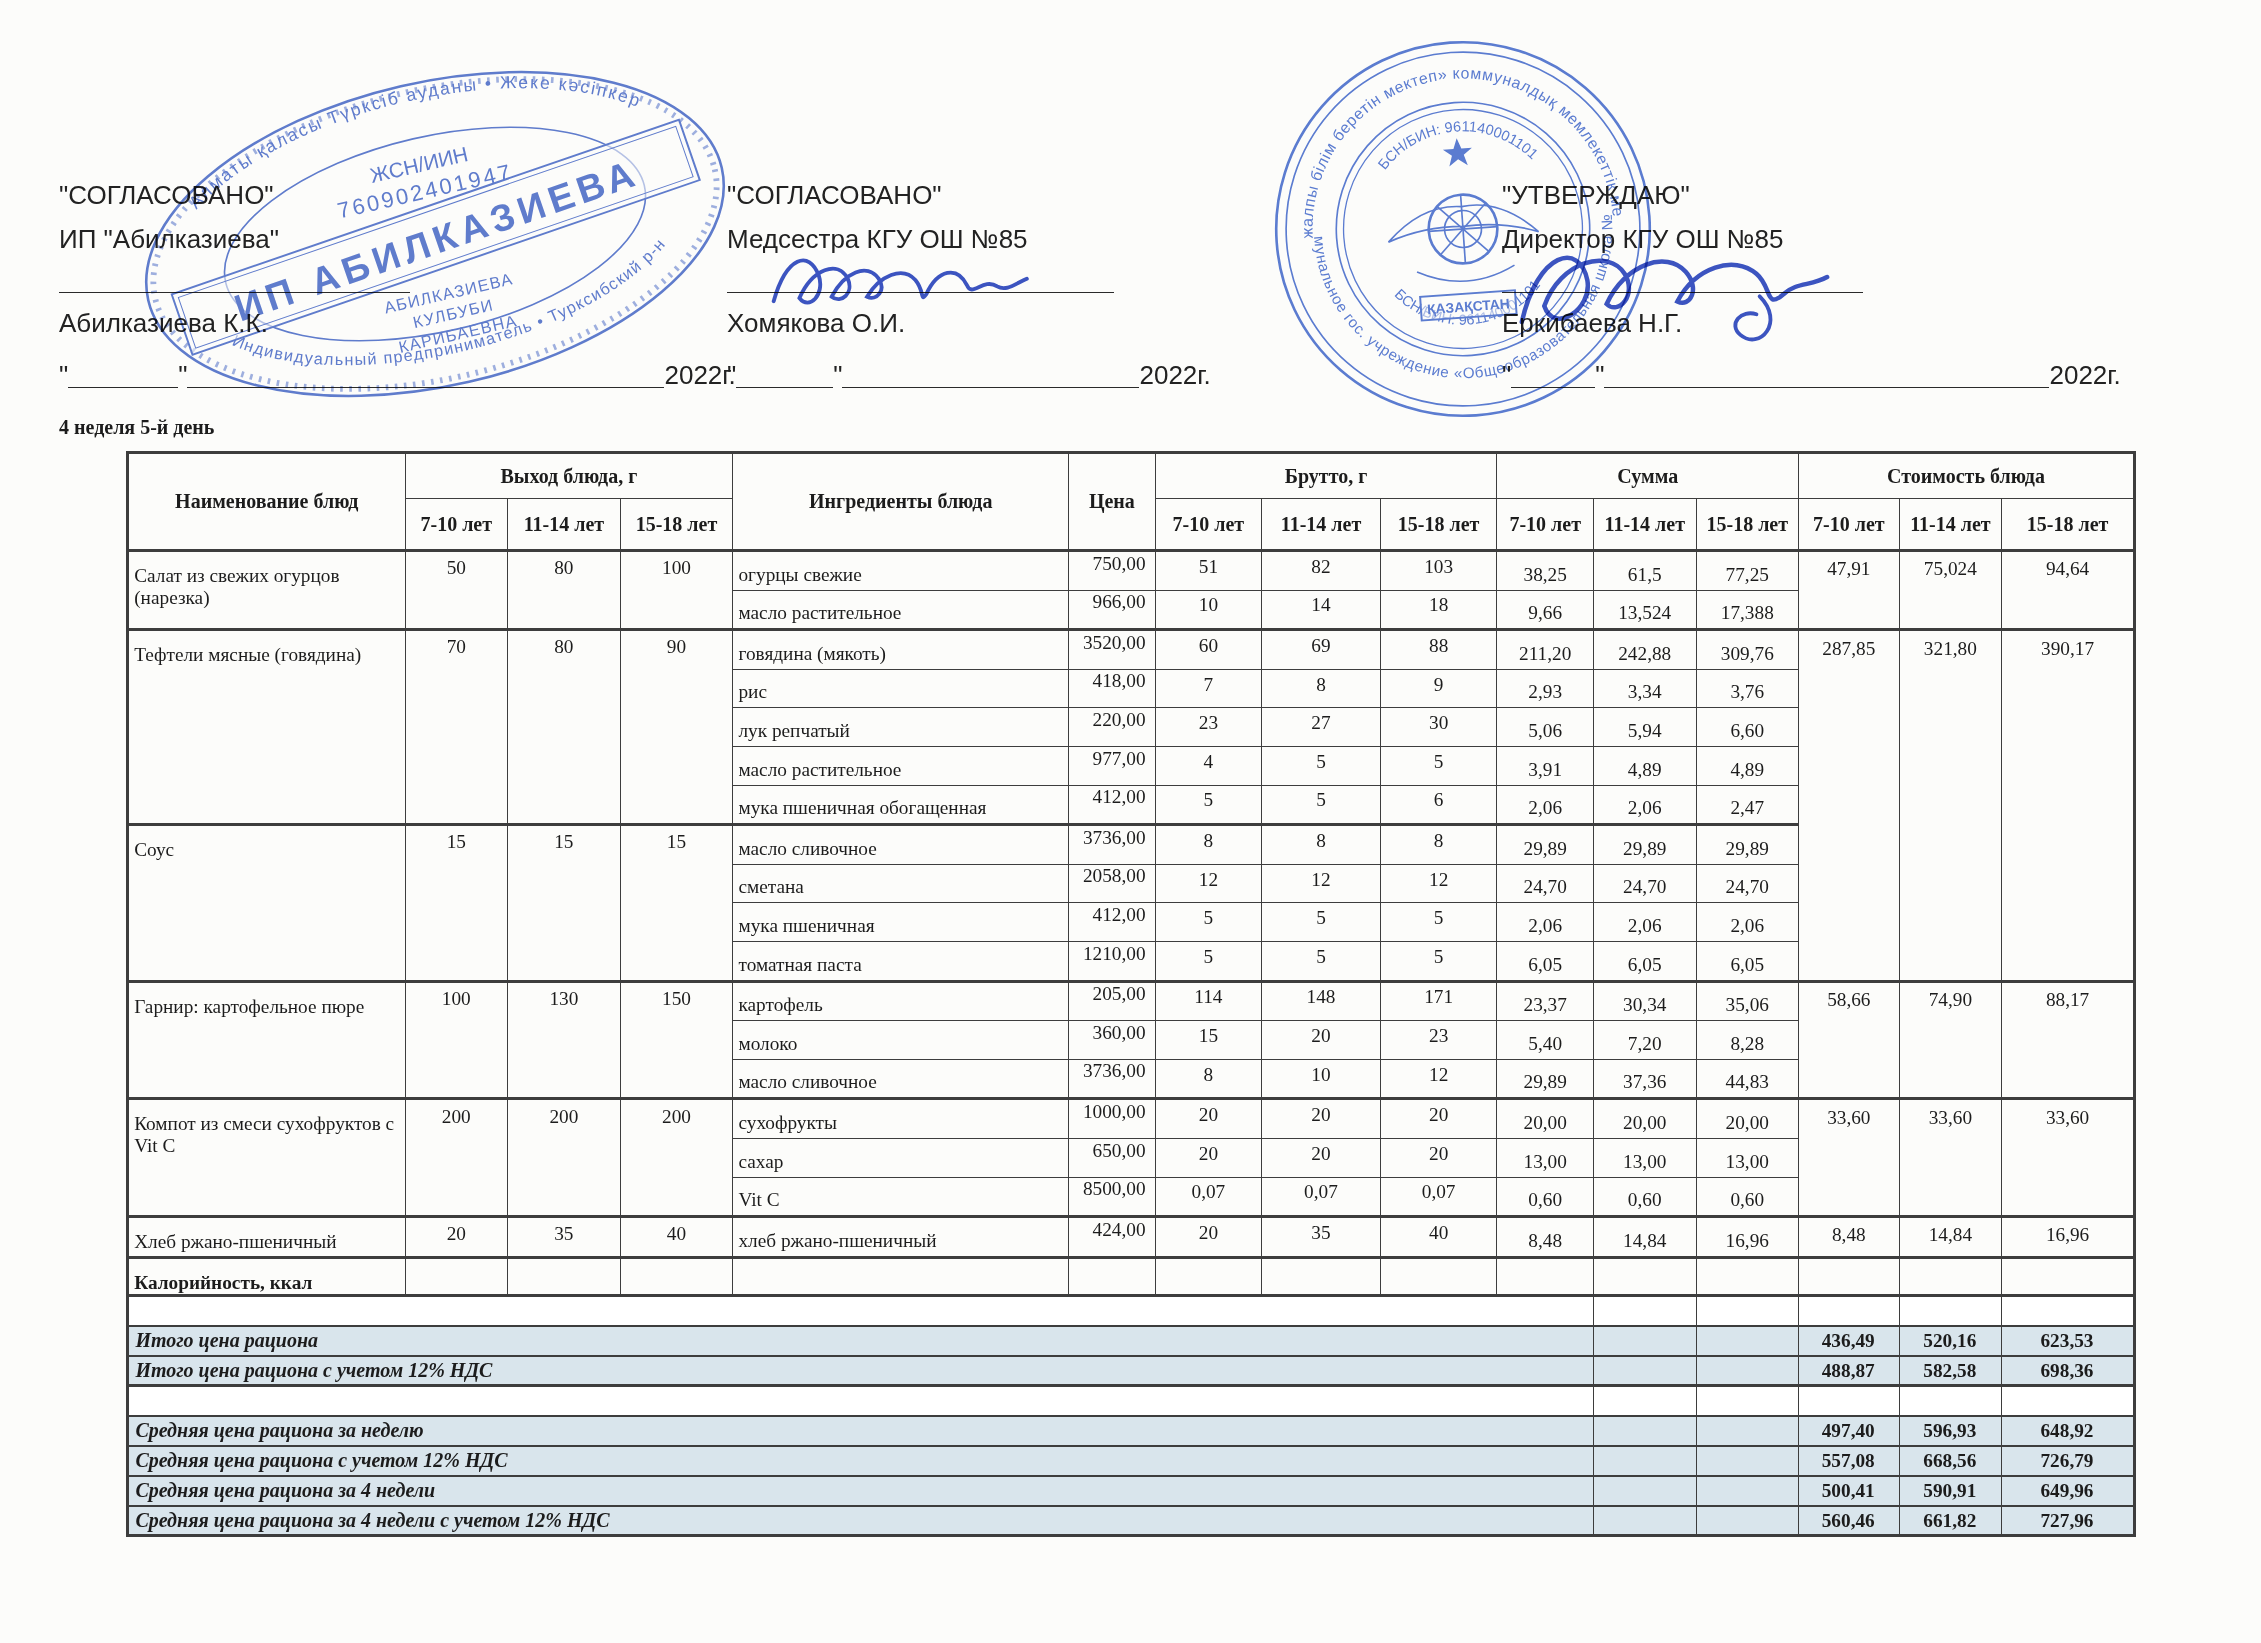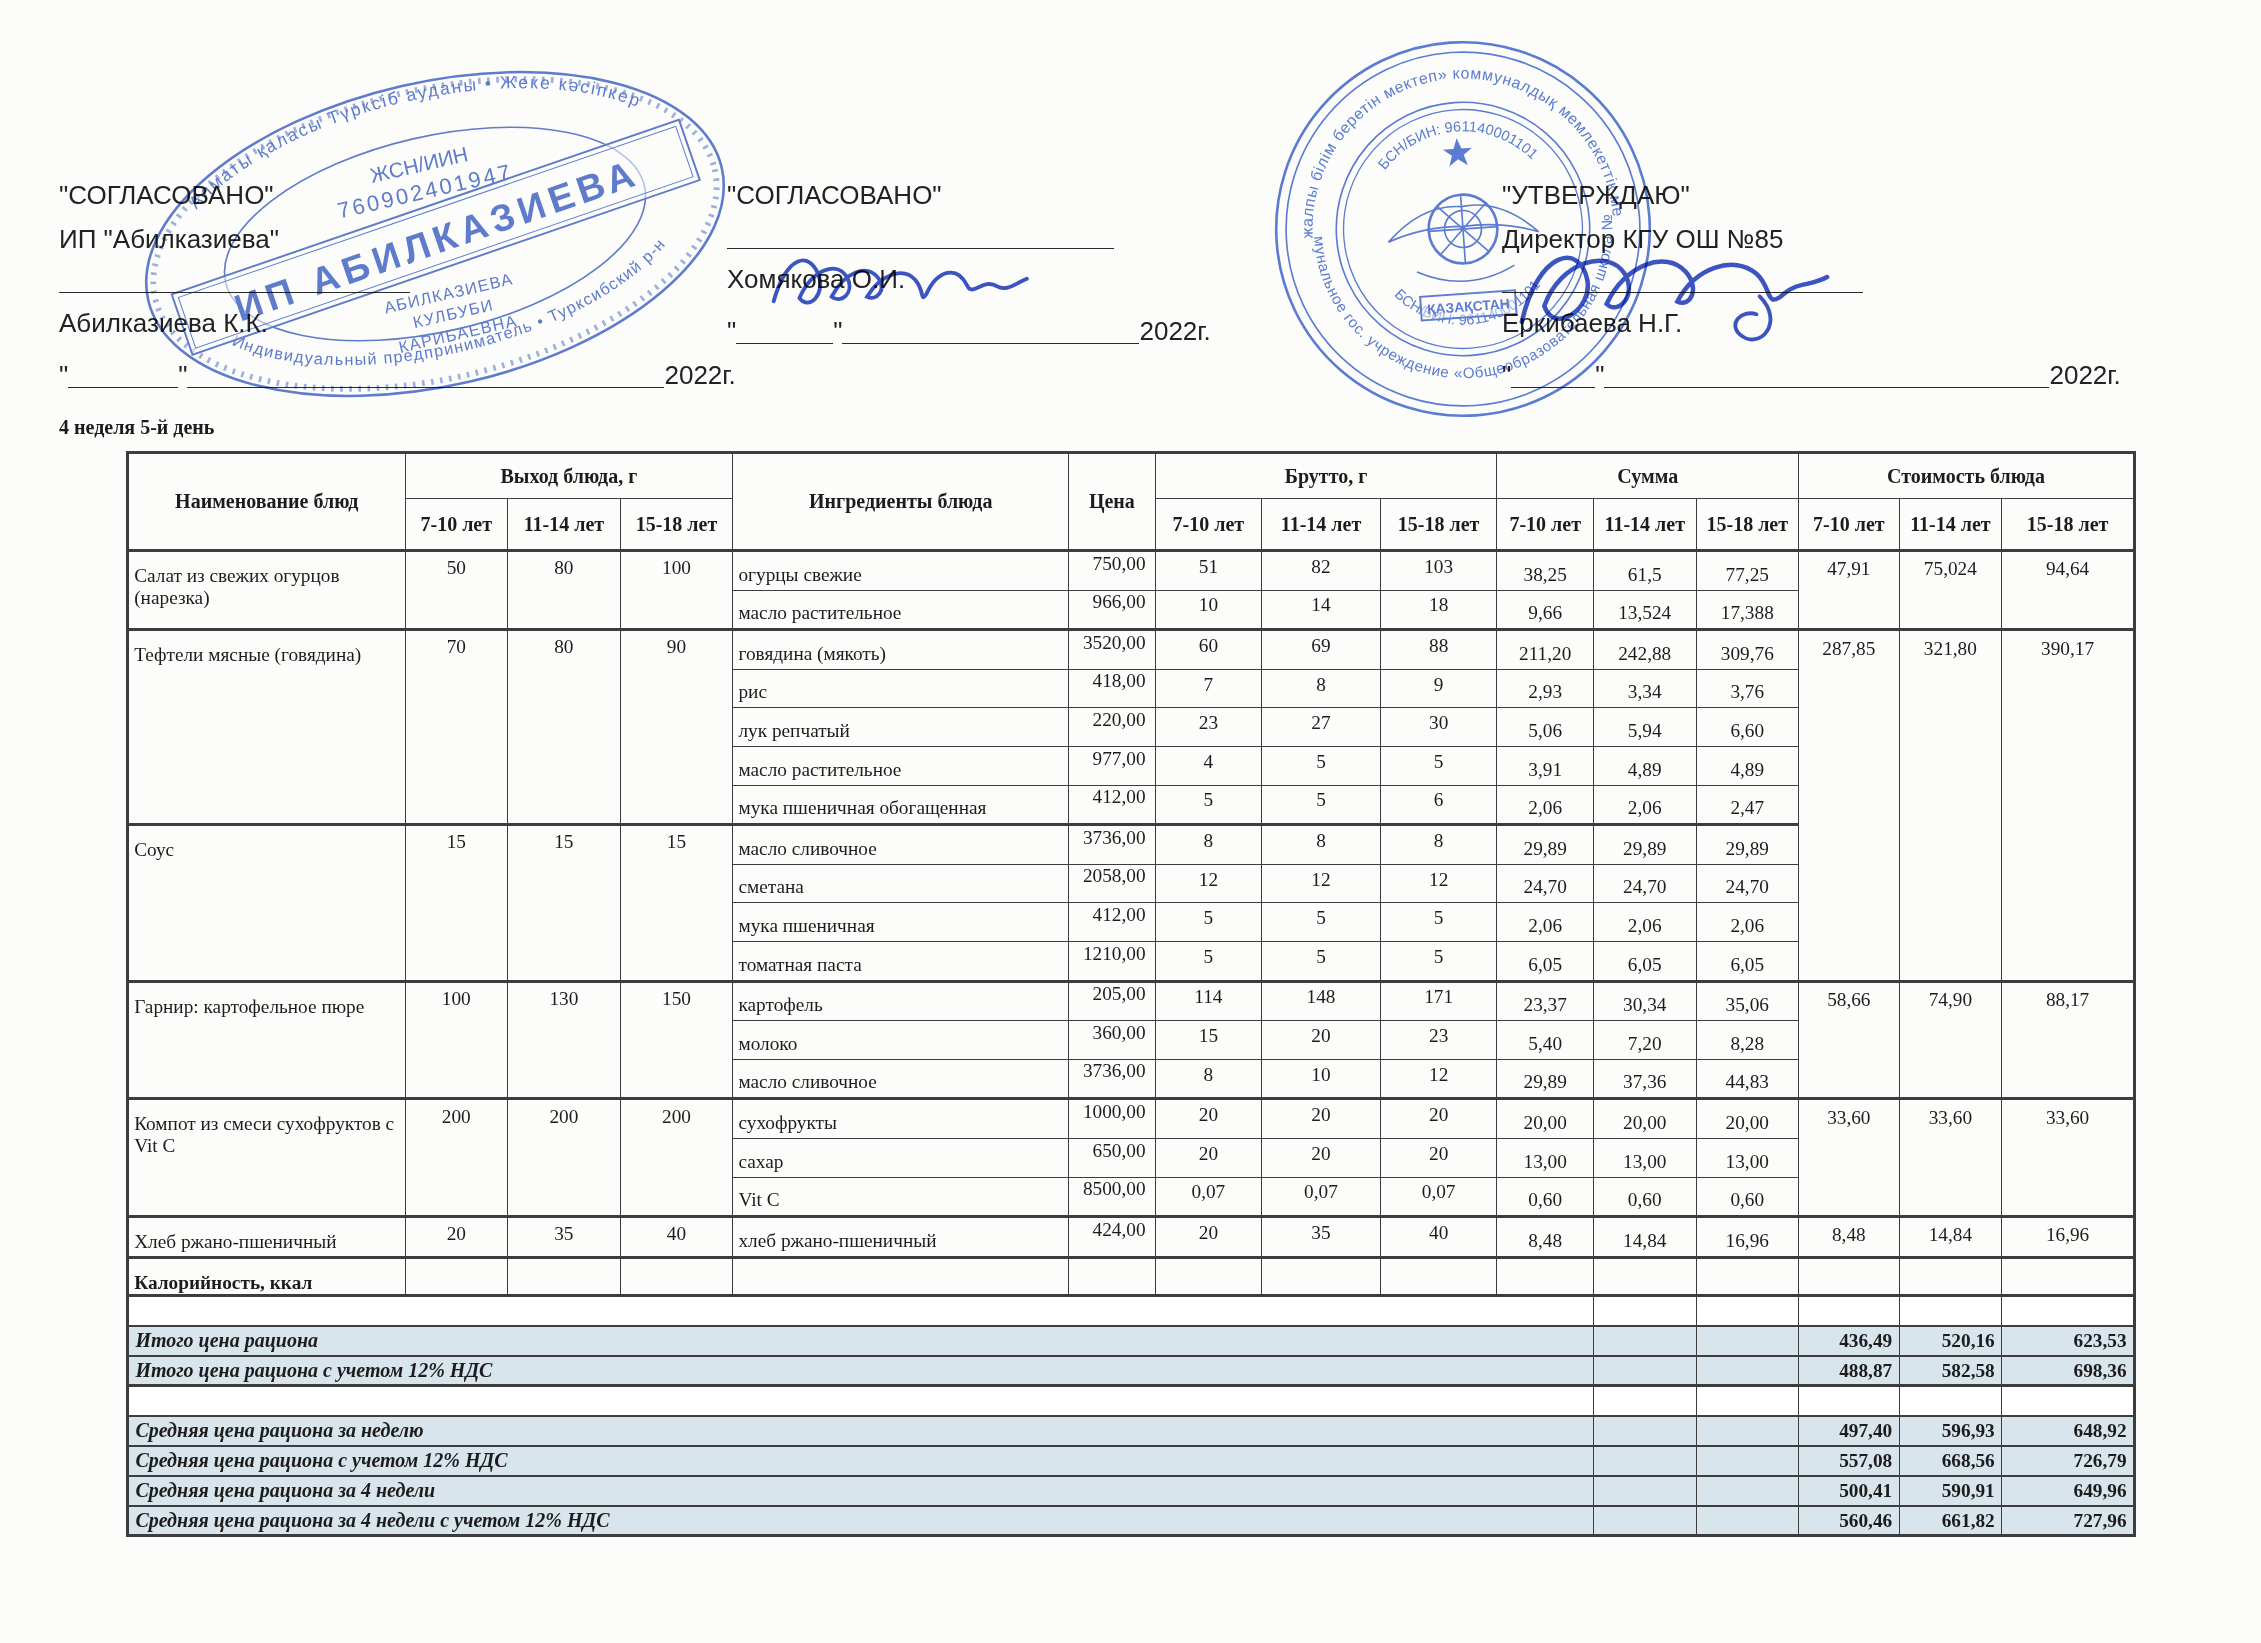--- a/index.html
+++ b/index.html
@@ -49,37 +49,38 @@
   td.price{text-align:right;vertical-align:bottom;padding-right:9px;padding-bottom:15px;}
   td.bru{text-align:center;vertical-align:top;padding-top:3.9px;}
   td.sumv{text-align:center;vertical-align:bottom;padding-bottom:3.9px;}
   td.cost{text-align:center;vertical-align:top;padding-top:6.4px;}
   tr.summary{height:30px;}
   tr.summary td{border-top-width:2.6px;}
   tr.spacer{height:30px;}
   tr.spacer td{border-top-width:3.2px;background:#fff;}
   tr.shaded td{background:#d9e5ec;}
   td.slabel{font-weight:bold;font-style:italic;text-align:left;padding-left:6.4px;font-size:20px;}
-  td.sval{font-weight:bold;text-align:right;padding-right:6.4px;}
+  td.sval{font-weight:bold;text-align:center;padding-right:6.4px;}
 </style>
 </head>
 <body>
 
 <div class="page">
 
   <div class="approval ap-left">
     <div class="ttl">"СОГЛАСОВАНО"</div>
     <div class="org">ИП "Абилказиева"</div>
     <span class="sig-line"></span>
     <div class="person">Абилказиева К.К.</div>
     <div class="date-row"><span>"</span><span class="uline" style="width:110px;"></span><span>"</span><span class="uline" style="width:477px;"></span><span>2022г.</span></div>
   </div>
 
   <div class="approval ap-mid">
     <div class="ttl">"СОГЛАСОВАНО"</div>
+    <div class="org">Медсестра КГУ ОШ №85</div>
     <span class="sig-line"></span>
     <div class="person">Хомякова О.И.</div>
     <div class="date-row"><span>"</span><span class="uline" style="width:97px;"></span><span>"</span><span class="uline" style="width:297px;"></span><span>2022г.</span></div>
   </div>
 
   <div class="approval ap-right">
     <div class="ttl">"УТВЕРЖДАЮ"</div>
     <div class="org">Директор КГУ ОШ №85</div>
     <span class="sig-line"></span>
     <div class="person">Еркибаева Н.Г.</div>

